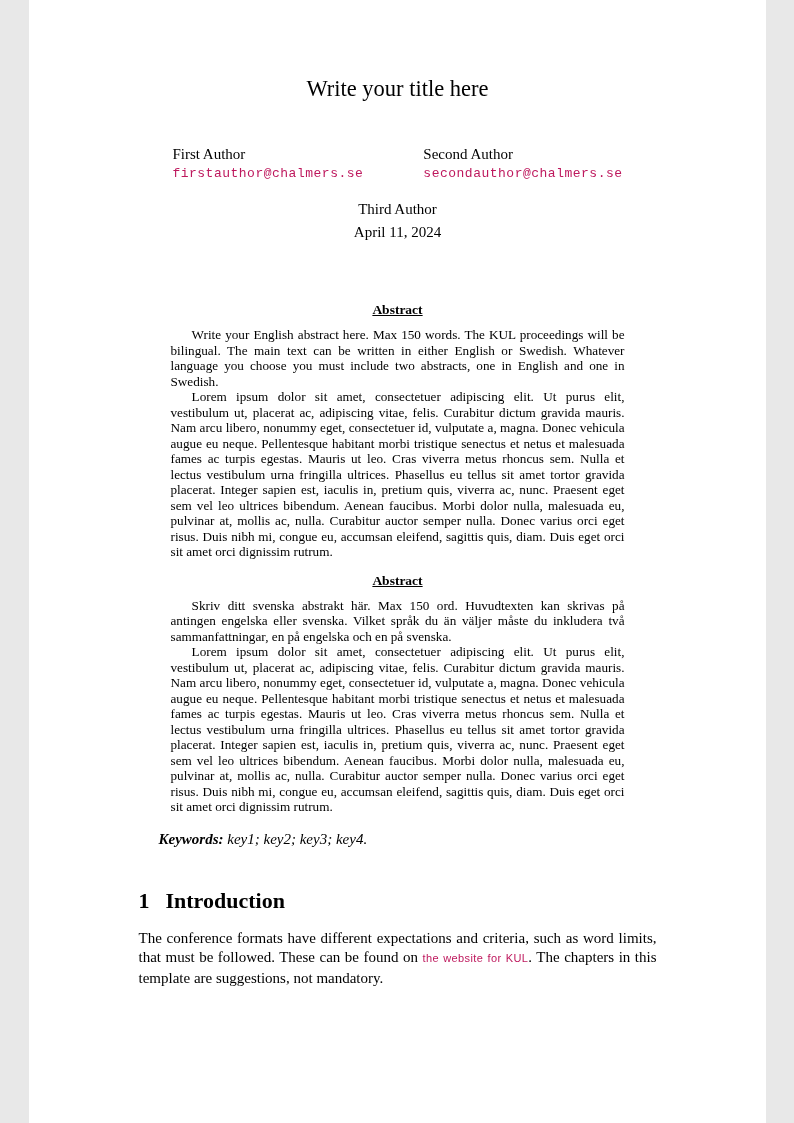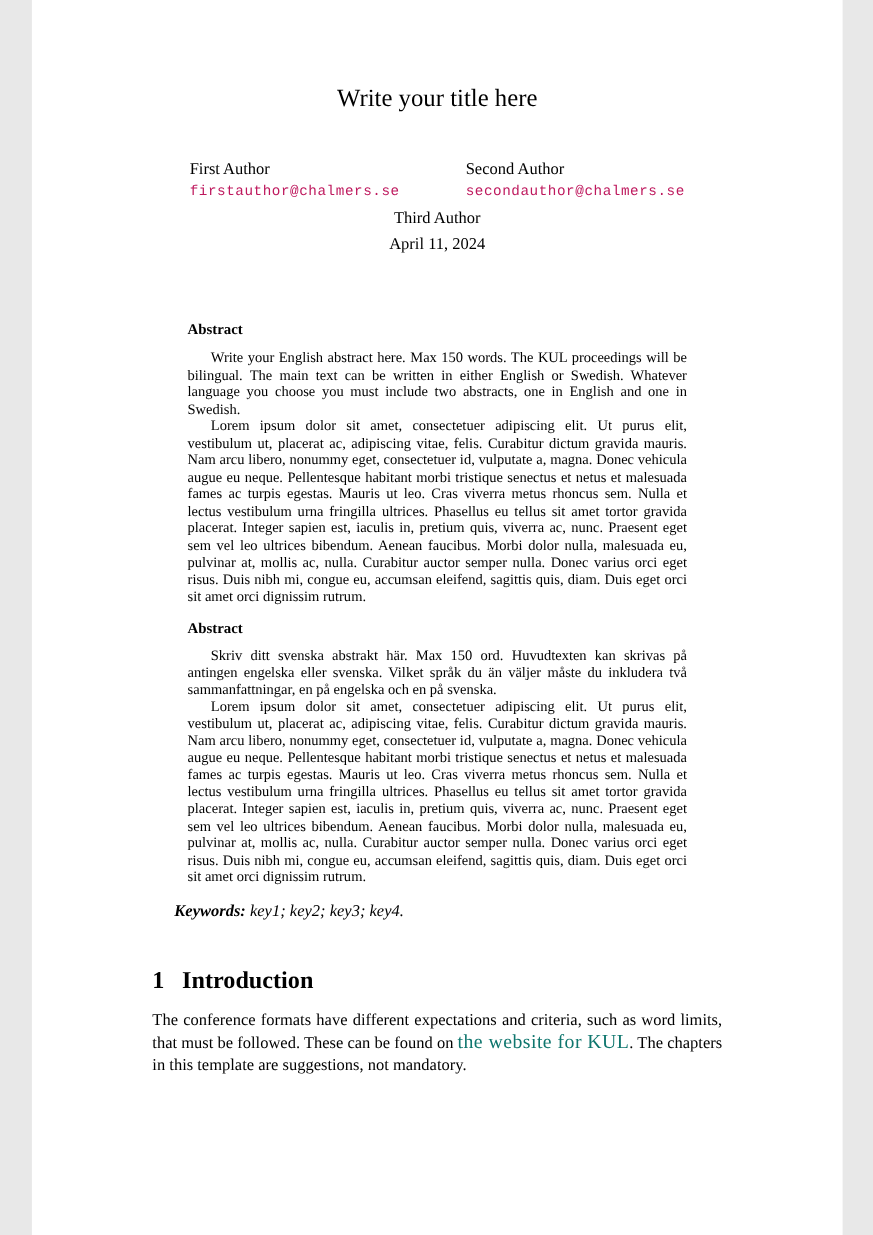--- a/index.html
+++ b/index.html
@@ -22,43 +22,44 @@
     font-weight: 400;
     margin: 0 0 43px 0;
   }
   .authors-row {
     display: flex;
     justify-content: center;
     gap: 60px;
     margin: 0;
   }
   .author-block { text-align: left; }
-  .author-block.single { margin-top: 7px; }
+  .author-block.single { margin-top: 17px; }
   .author-name { font-size: 15px; line-height: 19px; }
   .author-email {
     font-family: "Liberation Mono", "DejaVu Sans Mono", monospace;
     font-size: 13px;
     line-height: 19px;
     letter-spacing: 0.5px;
     color: #be185d;
   }
   .date {
     text-align: center;
     font-size: 15px;
     margin-top: 5px;
   }
   .abstract {
     margin: 0 32px;
     text-align: justify;
   }
   .abstract-heading {
-    text-align: left;
+    text-align: center;
     font-weight: 700;
     font-size: 13.5px;
     margin: 0 0 9px 0;
+    text-decoration: underline;
   }
   .abstract-first { margin-top: 61px; }
   .abstract-second .abstract-heading { margin-top: 13px; }
   .abstract p {
     font-size: 13.2px;
     line-height: 15.5px;
     margin: 0;
     text-indent: 1.6em;
     hyphens: auto;
   }
@@ -75,24 +76,24 @@
   }
   .section-heading .section-number { margin-right: 16px; }
   .body-par {
     margin: 15px 0 0 0;
     font-size: 15px;
     line-height: 19.5px;
     text-align: justify;
     hyphens: auto;
   }
   .tt-link {
-    font-family: Liberation Serif, serif;
-    font-size: 18px;
+    font-family: Liberation Sans, sans-serif;
+    font-size: 11px;
     letter-spacing: 0.4px;
-    color: #0f766e;
+    color: #be185d;
     text-decoration: none;
   }
 </style>
 </head>
 <body>
 
 <div class="page">
 
   <h1 class="title">Write your title here</h1>
 

